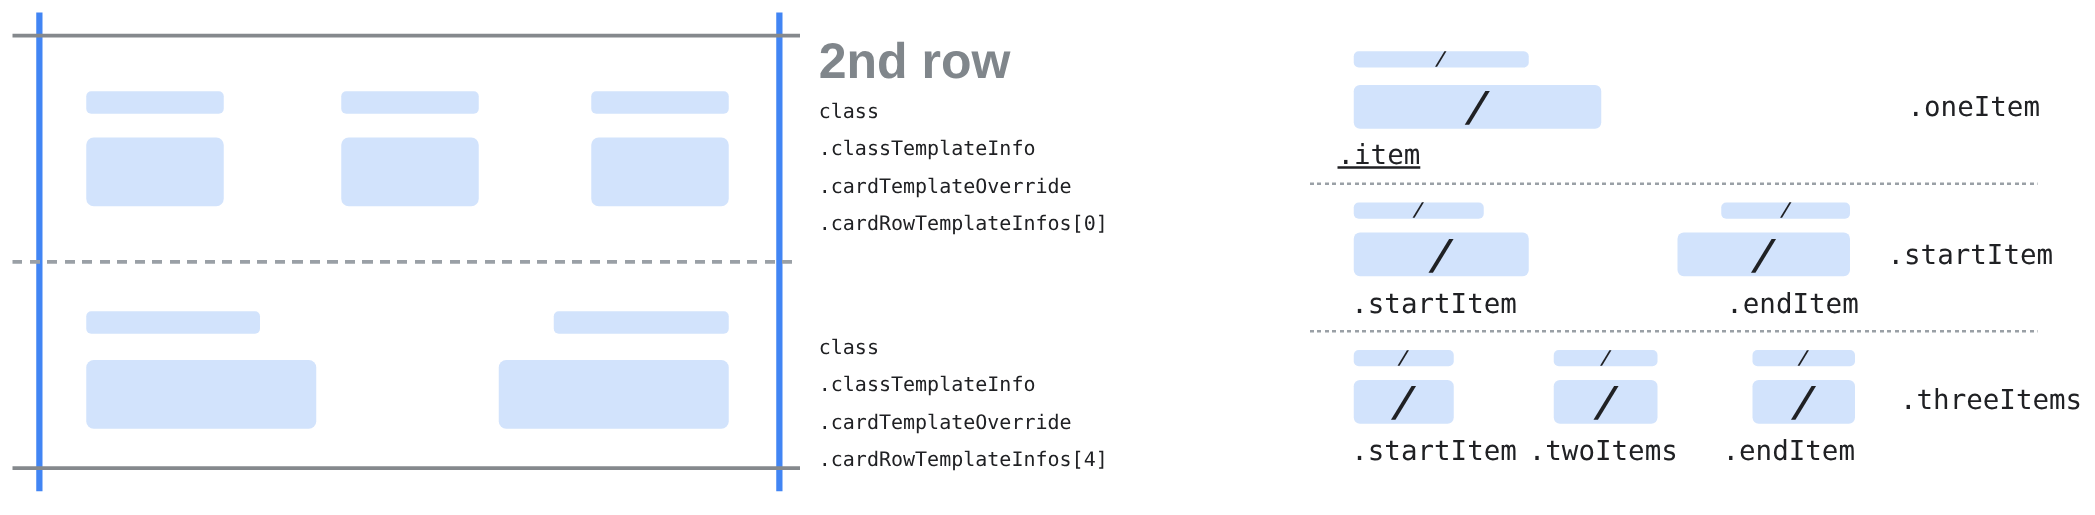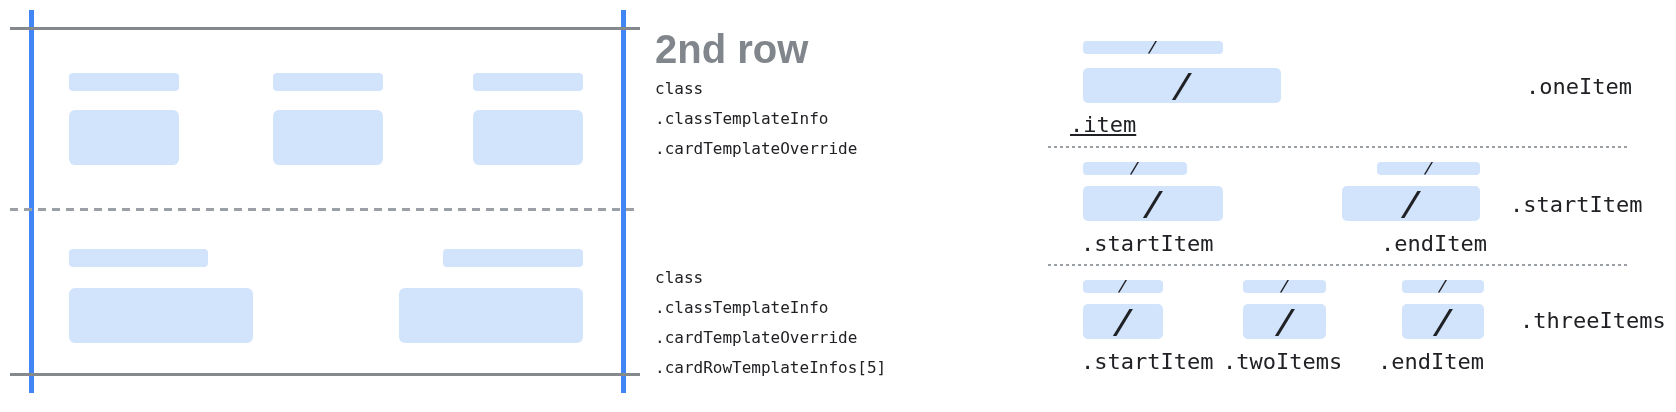--- a/index.html
+++ b/index.html
@@ -60,27 +60,28 @@
     <div class="ph field" style="left:69px;top:288px;width:184px;height:55px;"></div>
     <div class="ph label" style="left:443px;top:249px;width:140px;height:18px;"></div>
     <div class="ph field" style="left:399px;top:288px;width:184px;height:55px;"></div>
   </div>
 
   <div class="heading" style="left:655px;top:31px;">2nd row</div>
   <div class="mono-block mono" style="left:655px;top:74px;">
     <div>class</div>
     <div>.classTemplateInfo</div>
     <div>.cardTemplateOverride</div>
+    <div>.cardRowTemplateInfos[0]</div>
   </div>
 
   <div class="mono-block mono" style="left:655px;top:263px;">
     <div>class</div>
     <div>.classTemplateInfo</div>
     <div>.cardTemplateOverride</div>
-    <div>.cardRowTemplateInfos[5]</div>
+    <div>.cardRowTemplateInfos[4]</div>
   </div>
 
   <div>
     <div class="bar sm" style="left:1083px;top:41px;width:140px;height:13px;">
       <span class="slash-sm">/</span>
     </div>
     <div class="bar lg" style="left:1083px;top:68px;width:198px;height:35px;">
       <span class="slash-lg">/</span>
     </div>
     <div class="mono-label" style="left:1070px;top:110px;text-decoration:underline;">.item</div>

